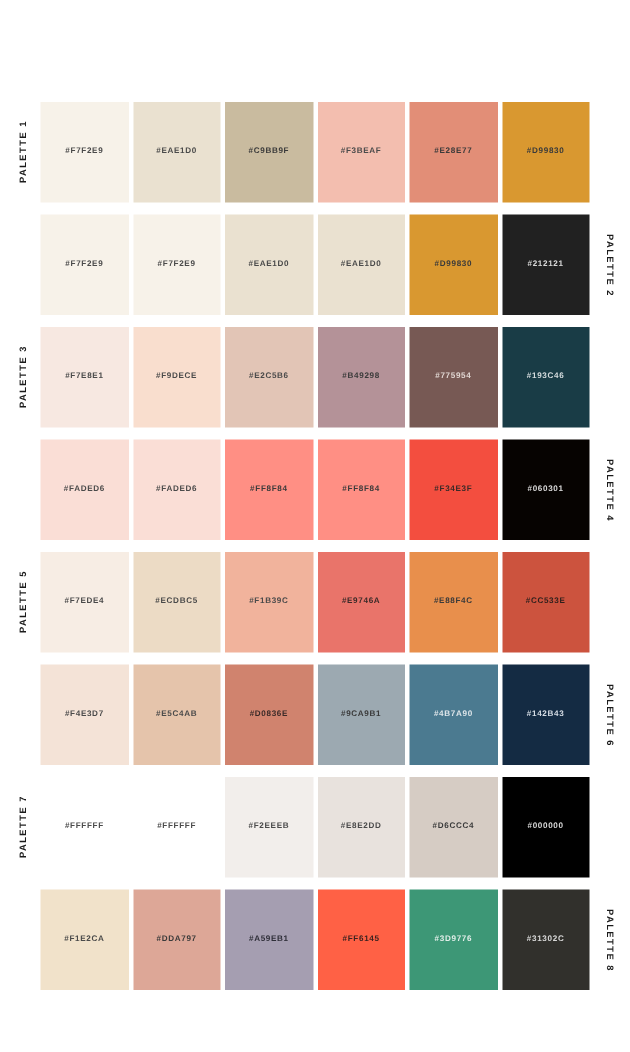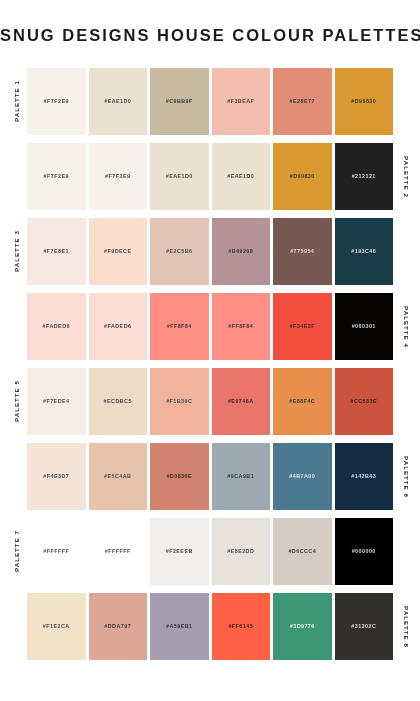--- a/index.html
+++ b/index.html
@@ -102,21 +102,20 @@
   .palette-name.right {
     left: 395px;
     writing-mode: vertical-rl;
   }
 </style>
 </head>
 <body>
 
 <div id="page">
 
-  <div class="title">SNUG DESIGNS HOUSE COLOUR PALETTES</div>
 
   <div class="rows" id="rows-container">
       <div class="palette-row">
         <div class="swatches">
           <div class="swatch" style="background: rgb(247, 242, 233);">
             <span class="swatch-label" style="color: rgb(74, 74, 74);">#F7F2E9</span>
           </div>
           <div class="swatch" style="background: rgb(234, 225, 208);">
             <span class="swatch-label" style="color: rgb(74, 74, 74);">#EAE1D0</span>
           </div>

